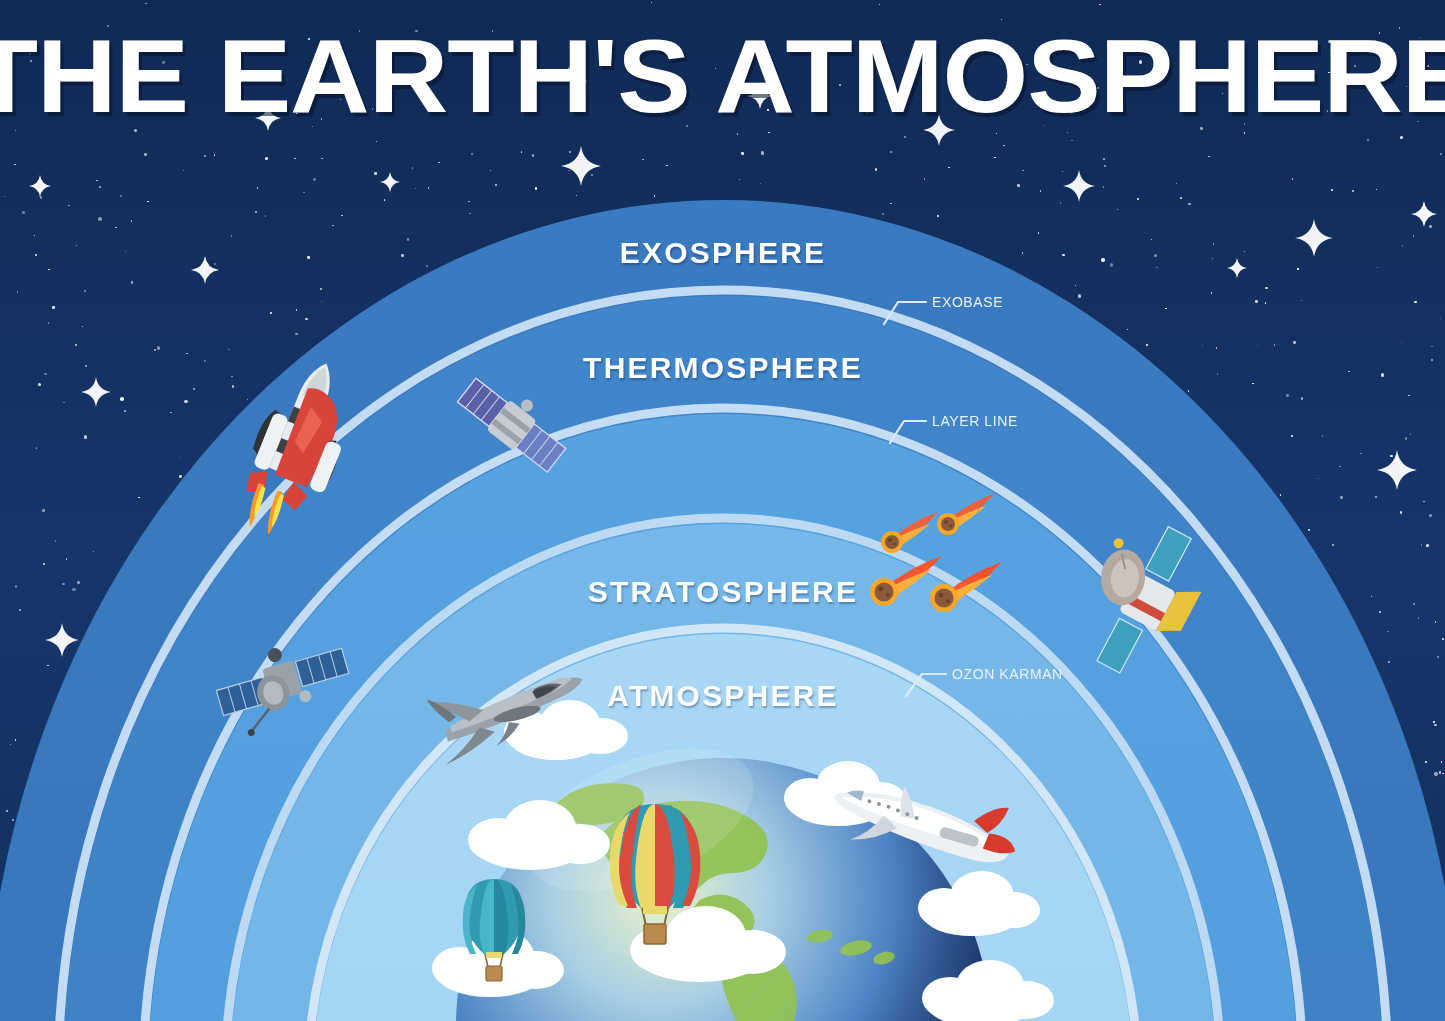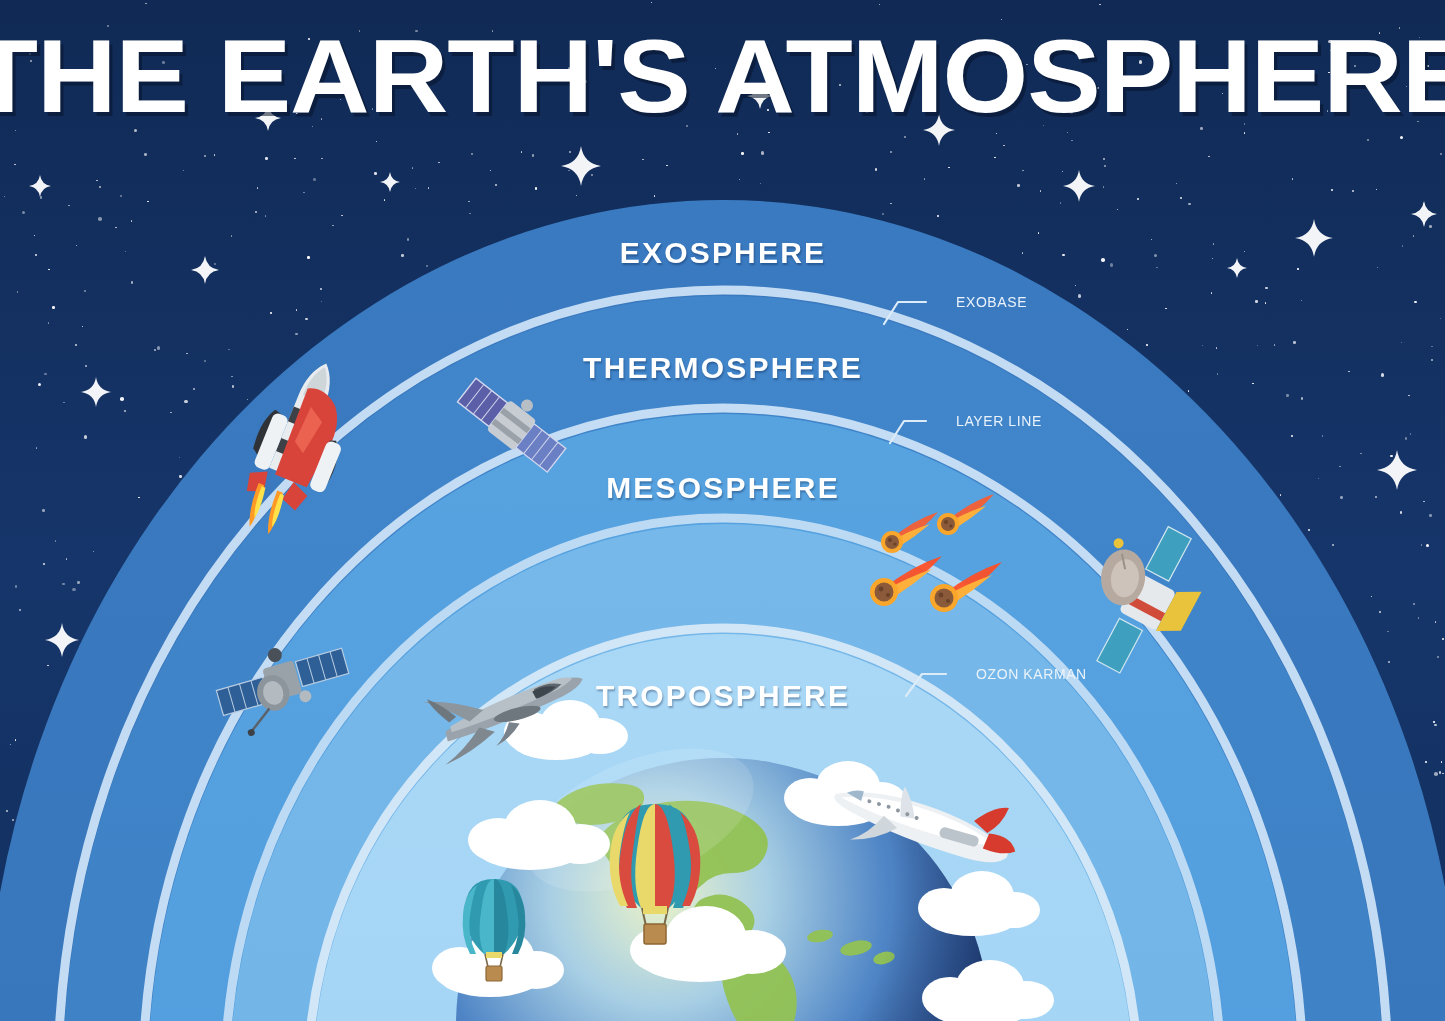--- a/index.html
+++ b/index.html
@@ -33,21 +33,20 @@
     position:absolute;text-align:center;color:#ffffff;font-weight:bold;
     font-family:"Liberation Sans Narrow","Liberation Sans",sans-serif;
     font-size:30px;letter-spacing:2.2px;white-space:nowrap;
     transform:translateX(-50%);
     text-shadow:1px 2px 2px rgba(10,30,70,.35);
   }
   .annot{
     position:absolute;color:#eaf3fb;font-size:14px;letter-spacing:.6px;
     font-family:"Liberation Sans Narrow","Liberation Sans",sans-serif;
     white-space:nowrap;
-    margin-left:24px;
   }
   #leaders{position:absolute;left:0;top:0;width:1445px;height:1021px;pointer-events:none;}
   .objwrap{position:absolute;}
 </style>
 </head>
 <body>
 
 <div id="poster">
 
   <svg id="atmos" viewBox="0 0 1445 1021" preserveAspectRatio="none">
@@ -701,20 +700,20 @@
       <path d="M884 324 L898 302 L926 302"></path>
       <path d="M890 443 L904 421 L926 421"></path>
       <path d="M906 696 L922 674 L946 674"></path>
     </g>
   </svg>
 
   <div id="title">THE EARTH'S ATMOSPHERE</div>
 
   <div class="layer-label" style="left:723px;top:351px">THERMOSPHERE</div>
   <div class="layer-label" style="left:723px;top:236px">EXOSPHERE</div>
-  <div class="layer-label" style="left:723px;top:471px">MESOSPHERE</div>
-  <div class="layer-label" style="left:723px;top:679px">TROPOSPHERE</div>
+  <div class="layer-label" style="left:723px;top:575px">STRATOSPHERE</div>
+  <div class="layer-label" style="left:723px;top:679px">ATMOSPHERE</div>
 
   <div class="annot" style="left:932px;top:294px">EXOBASE</div>
   <div class="annot" style="left:932px;top:413px">LAYER LINE</div>
   <div class="annot" style="left:952px;top:666px">OZON KARMAN</div>
 
 </div>
 
 </body></html>

